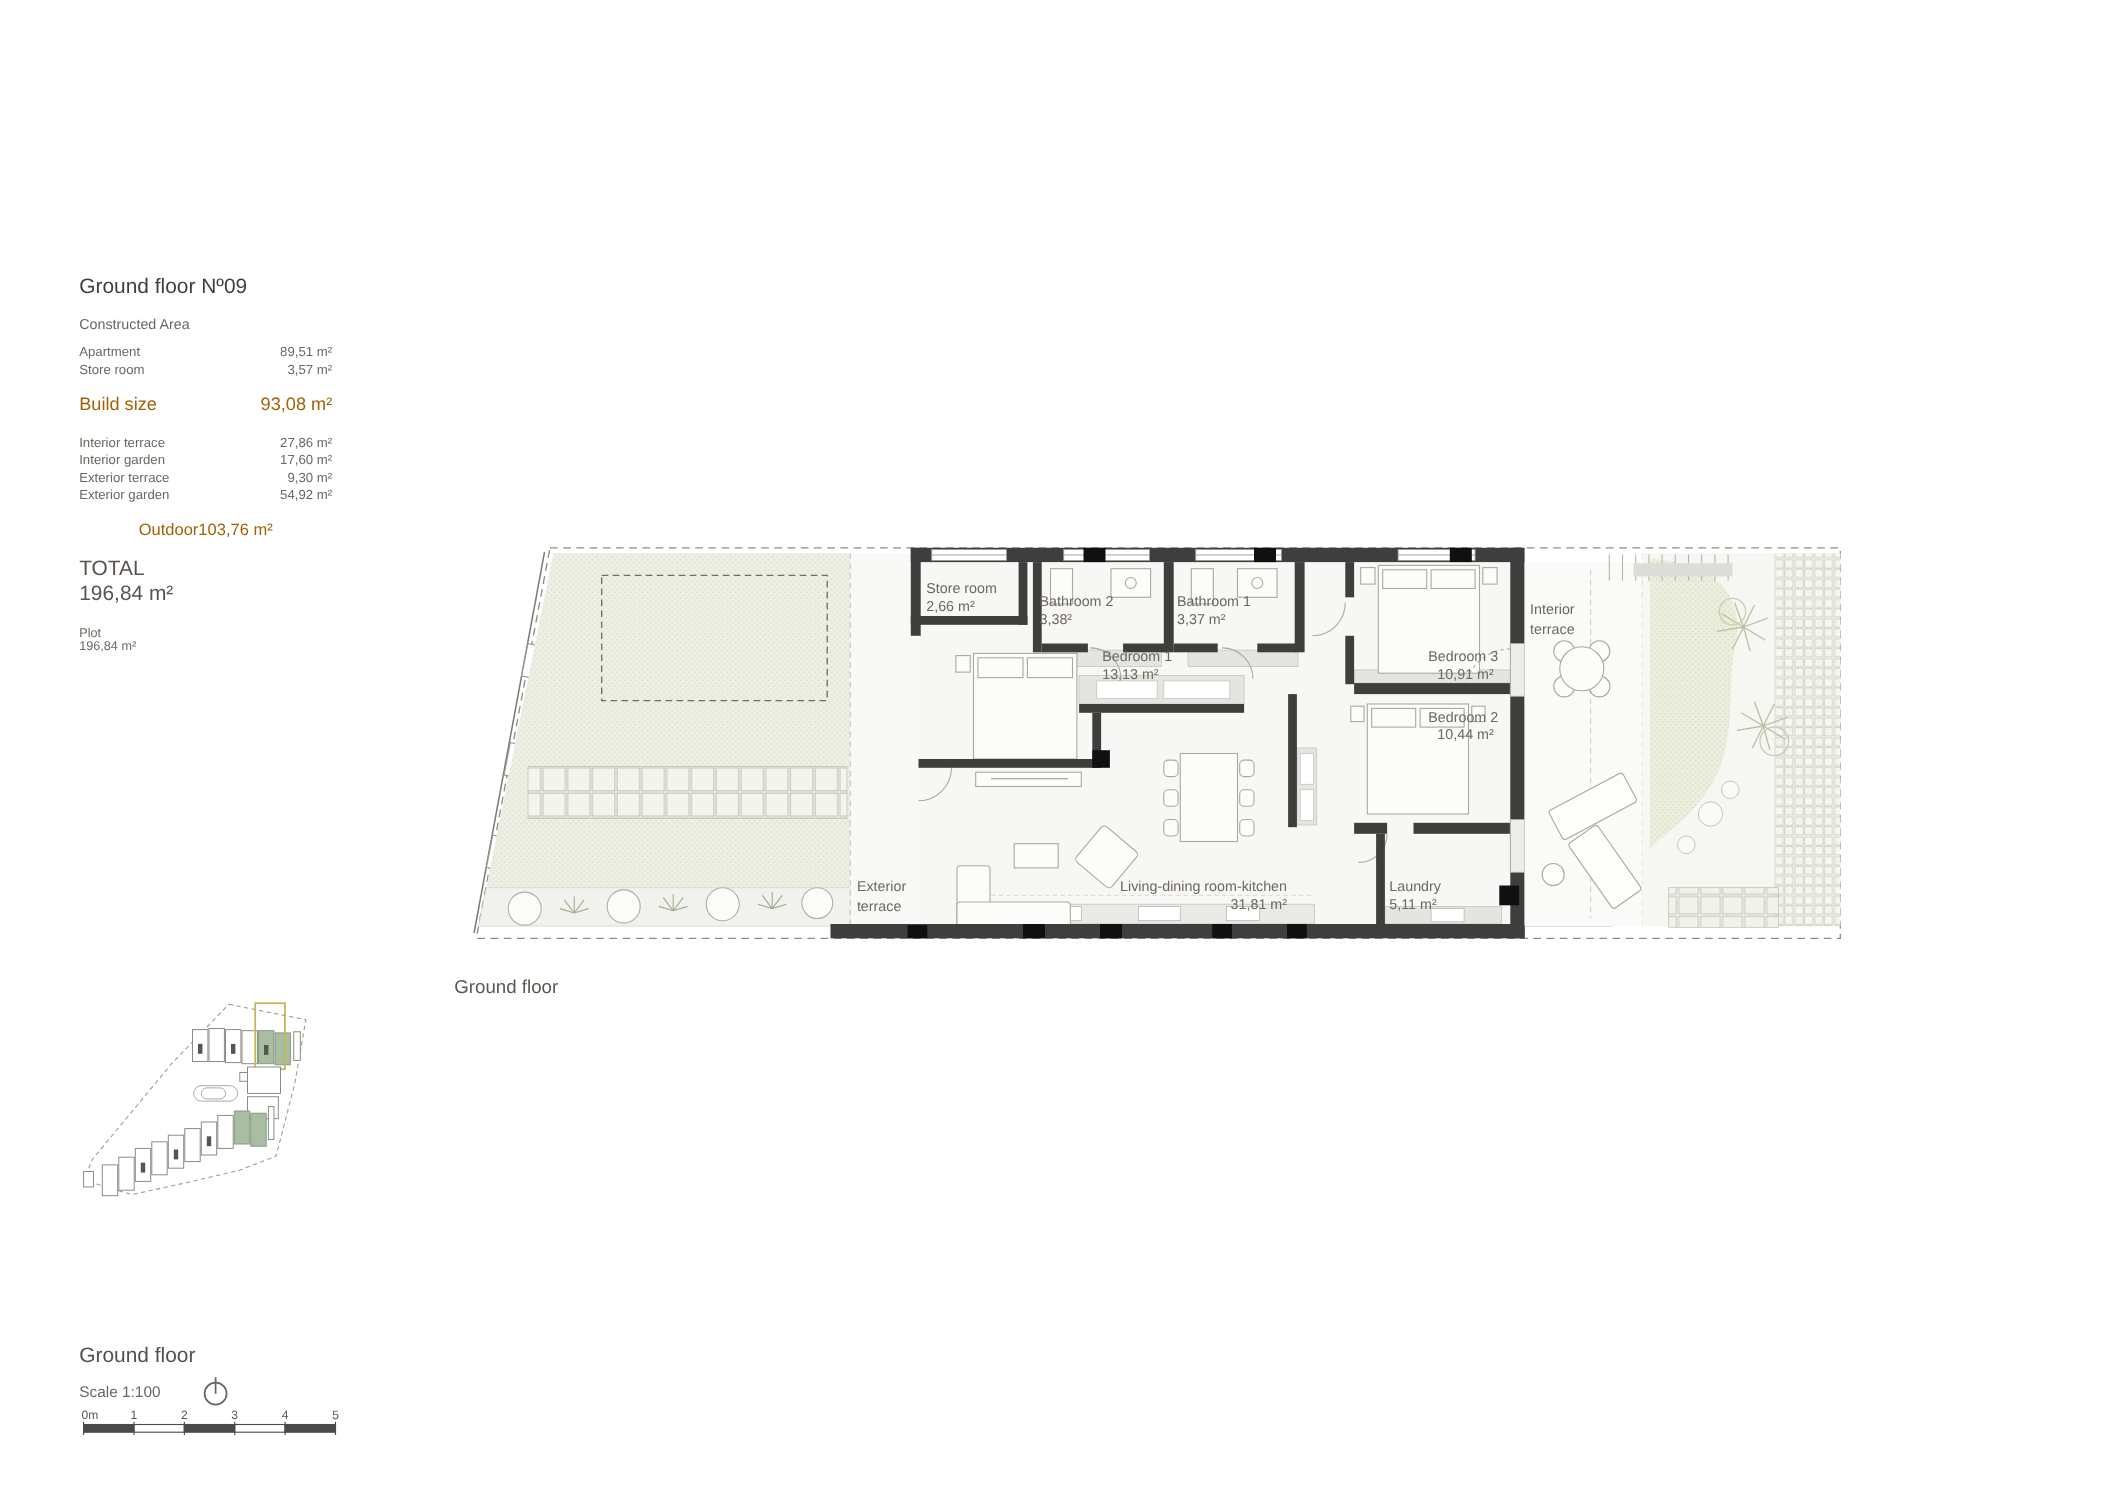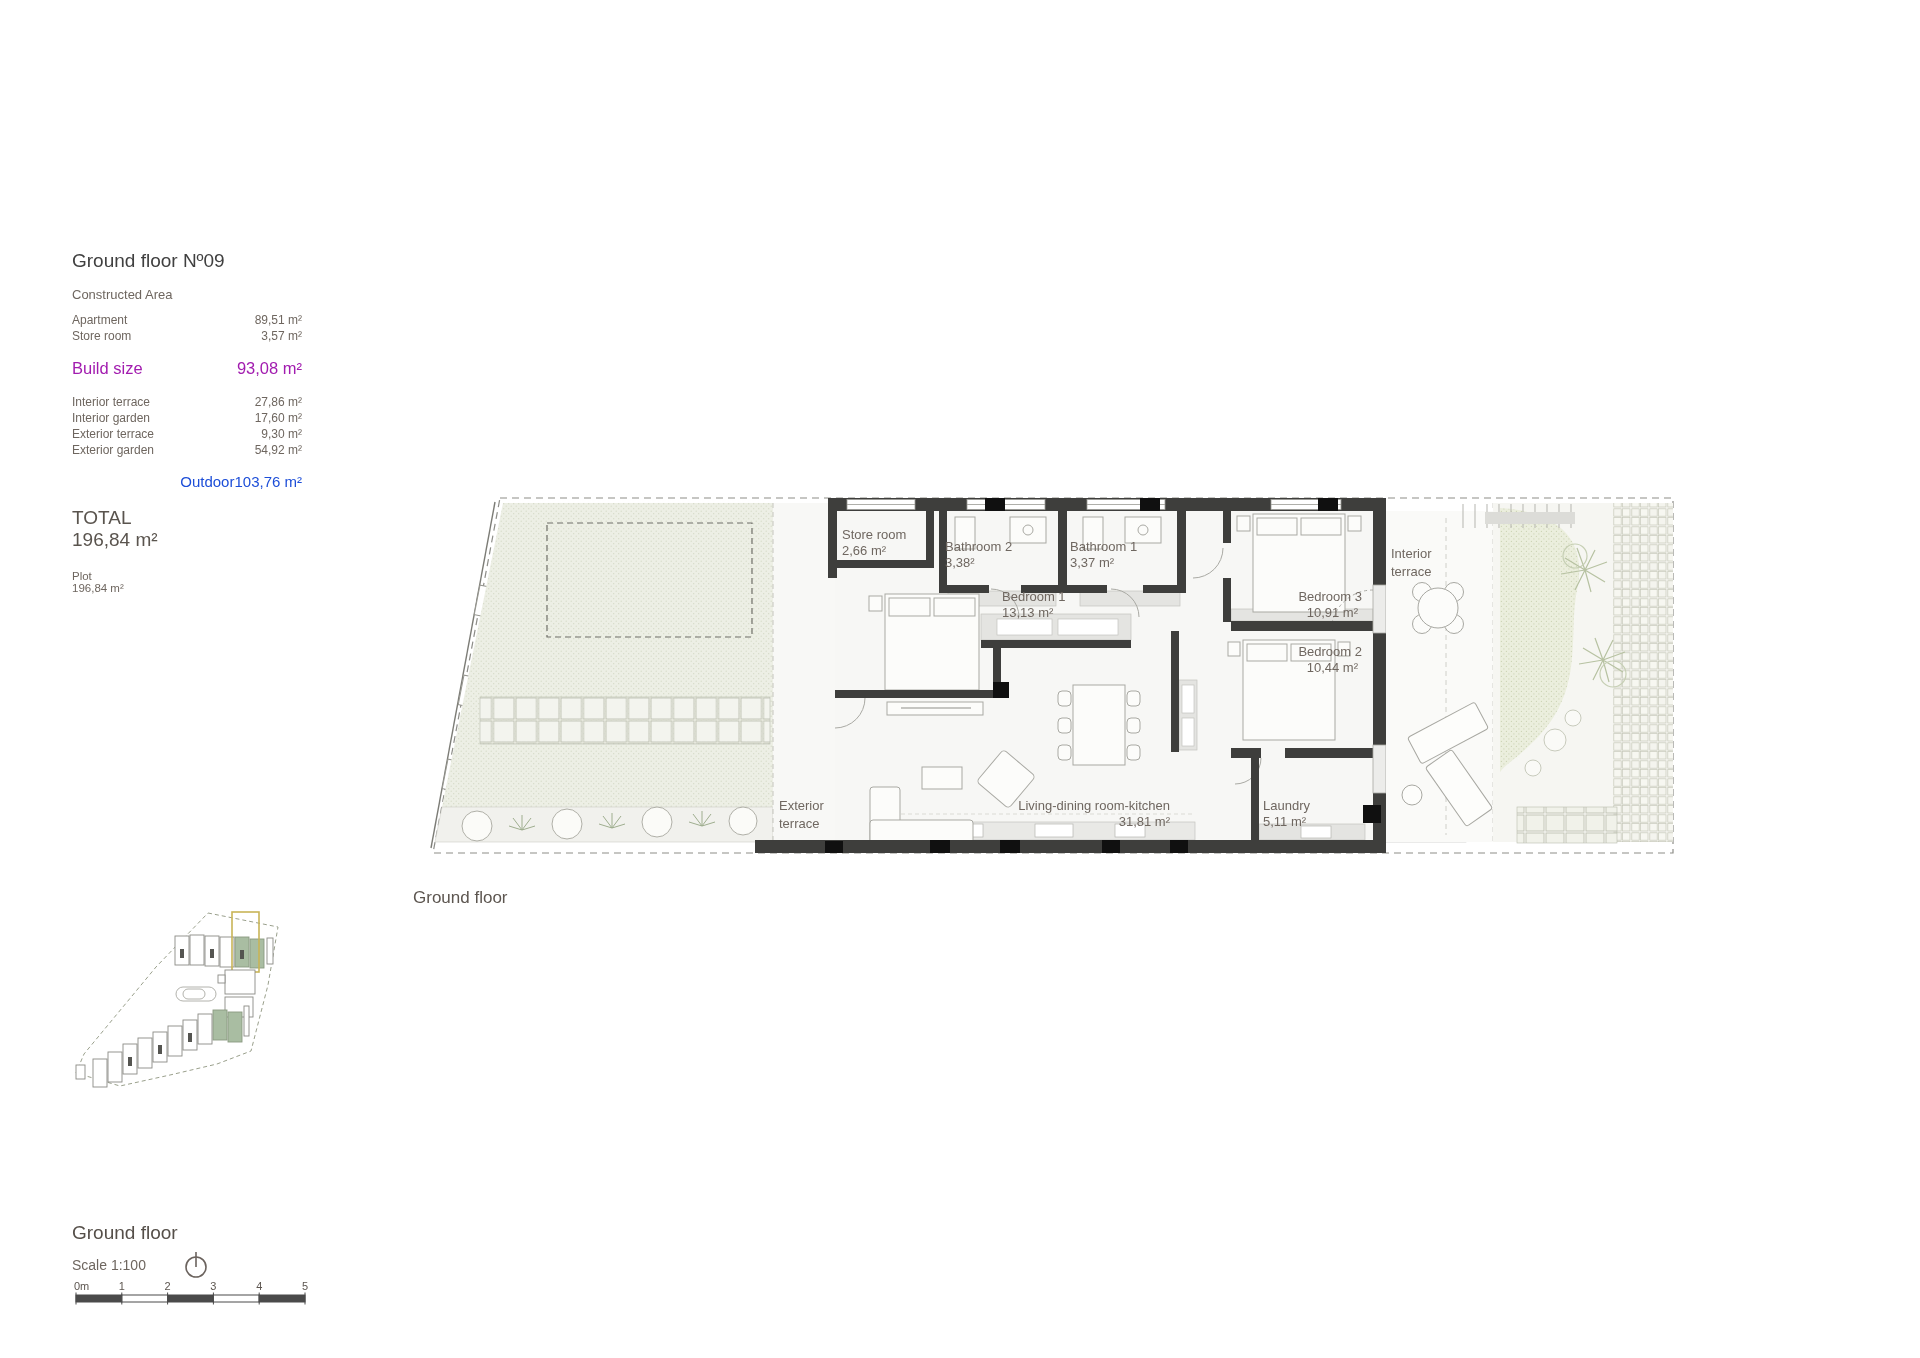--- a/index.html
+++ b/index.html
@@ -7,22 +7,22 @@
     width:1920px;height:1358px;position:relative;background:#ffffff;
     font-family:"Liberation Sans", sans-serif;color:#6e665f;overflow:hidden;
   }
   svg text{font-family:"Liberation Sans", sans-serif;}
   
   .info-panel{position:absolute;left:72px;top:250px;width:230px;}
   .ip-title{font-size:19px;color:#404040;margin:0 0 15px 0;}
   .ip-colhead{text-align:left;font-size:13px;color:#6e665f;margin:13px 0 10px 0;}
   .ip-row{display:flex;justify-content:space-between;font-size:12px;line-height:16px;}
   .ip-row .val{text-align:right;white-space:nowrap;}
-  .ip-build{display:flex;justify-content:space-between;font-size:16.5px;color:#a21caf;margin:15px 0 16px 0;}
-  .ip-outdoor{display:flex;justify-content:flex-end;font-size:15px;color:#1d4ed8;margin:15px 0 0 0;}
+  .ip-build{display:flex;justify-content:space-between;font-size:16.5px;color:#a16207;margin:15px 0 16px 0;}
+  .ip-outdoor{display:flex;justify-content:center;font-size:15px;color:#a16207;margin:15px 0 0 0;}
   .ip-total{display:flex;justify-content:flex-end;font-size:19px;color:#5a544e;margin:17px 0 0 0;flex-direction:column;}
   .ip-plot{display:flex;justify-content:space-between;font-size:11.5px;margin:19px 0 0 0;flex-direction:column;}
   
   .plan-caption{position:absolute;left:413px;top:888px;font-size:17px;color:#5d5650;}
   
   .footer{position:absolute;left:72px;top:1222px;width:260px;}
   .f-title{font-size:19px;color:#554f49;margin:0 0 8px 0;}
   .f-scale-row{display:flex;align-items:center;gap:36px;height:26px;margin-bottom:2px;}
   .f-scale{font-size:14px;color:#6e665f;}
   .plan-svg{position:absolute;left:425px;top:490px;}

